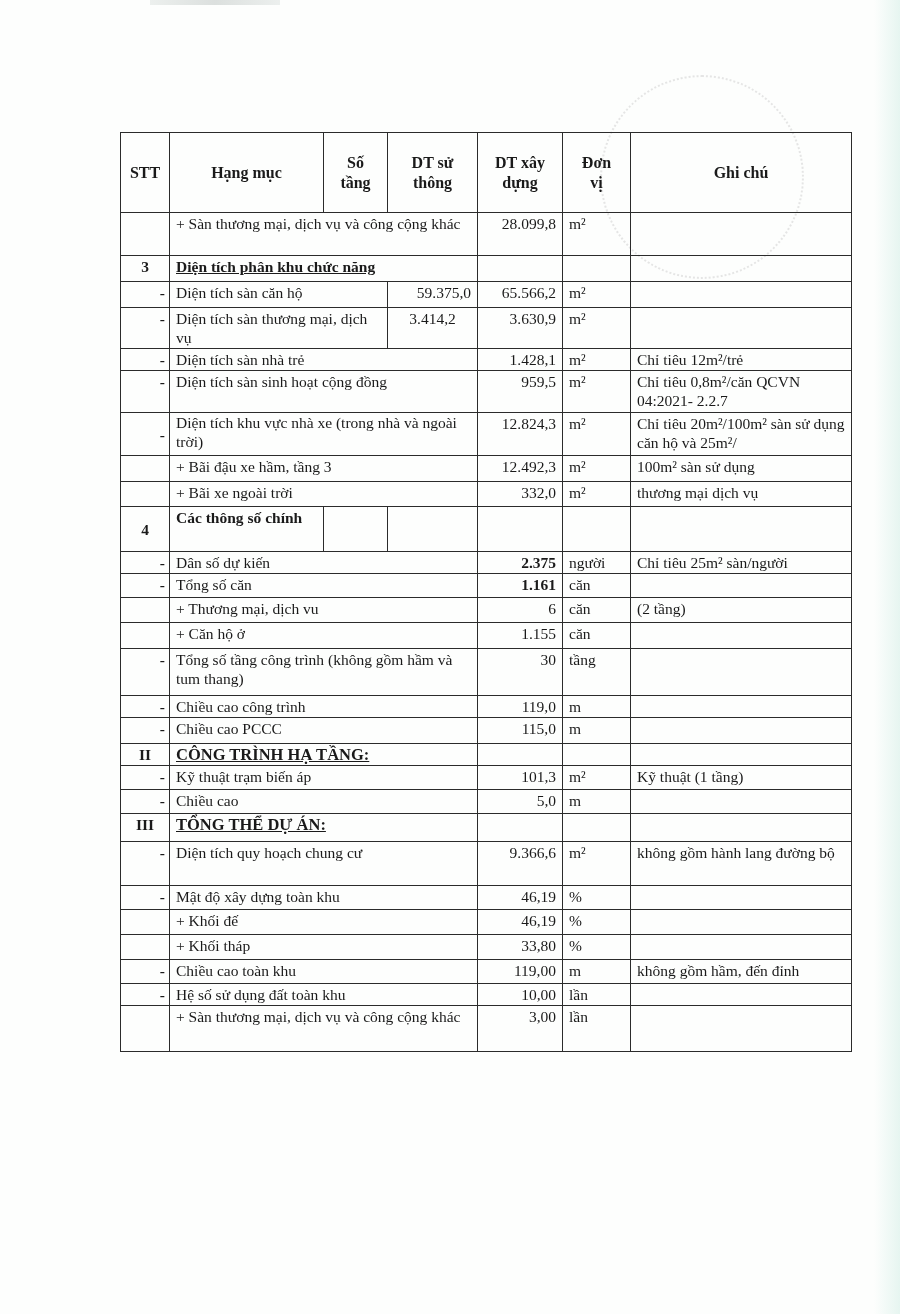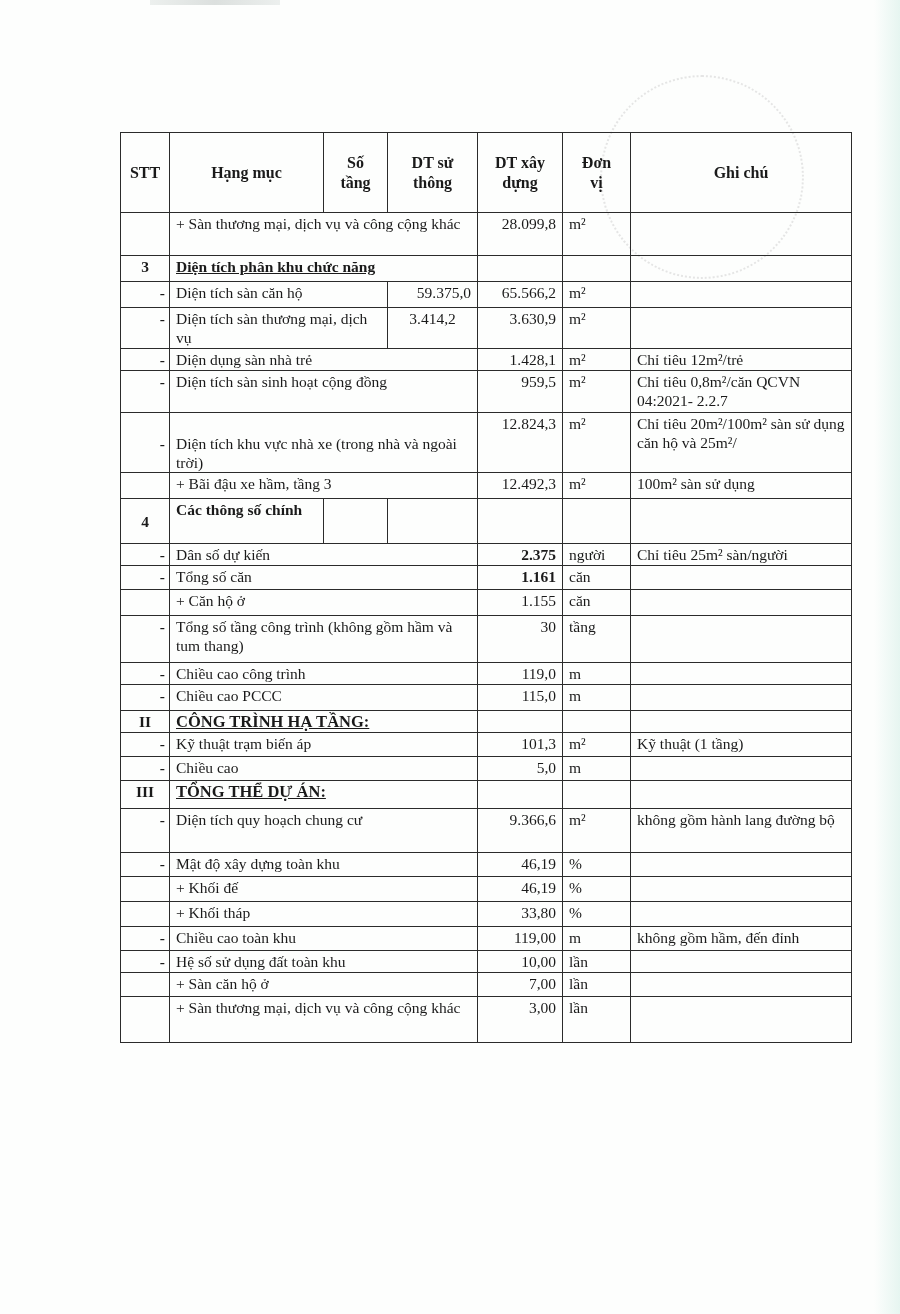--- a/index.html
+++ b/index.html
@@ -118,50 +118,57 @@
       <td class="c-stt dash">-</td>
       <td colspan="2">Diện tích sàn thương mại, dịch vụ</td>
       <td class="c-num center">3.414,2</td>
       <td class="c-num">3.630,9</td>
       <td class="c-unit">m²</td>
       <td></td>
     </tr>
 
     <tr style="height:22px">
       <td class="c-stt dash">-</td>
-      <td colspan="3">Diện dụng sàn nhà trẻ</td>
+      <td colspan="3">Diện tích sàn nhà trẻ</td>
       <td class="c-num">1.428,1</td>
       <td class="c-unit">m²</td>
       <td>Chỉ tiêu 12m²/trẻ</td>
     </tr>
 
     <tr style="height:42px">
       <td class="c-stt dash">-</td>
       <td colspan="3">Diện tích sàn sinh hoạt cộng đồng</td>
       <td class="c-num">959,5</td>
       <td class="c-unit">m²</td>
       <td>Chỉ tiêu 0,8m²/căn QCVN 04:2021- 2.2.7</td>
     </tr>
 
     <tr style="height:43px">
       <td class="c-stt dash" style="vertical-align:middle">-</td>
-      <td colspan="3" style="padding-top:21px">Diện tích khu vực nhà xe (trong nhà và ngoài trời)</td>
+      <td colspan="3" style="padding-top:0">Diện tích khu vực nhà xe (trong nhà và ngoài trời)</td>
       <td class="c-num">12.824,3</td>
       <td class="c-unit">m²</td>
       <td>Chỉ tiêu 20m²/100m² sàn sử dụng căn hộ và 25m²/</td>
     </tr>
 
     <tr style="height:26px">
       <td class="c-stt"></td>
       <td colspan="3">+ Bãi đậu xe hầm, tầng 3</td>
       <td class="c-num">12.492,3</td>
       <td class="c-unit">m²</td>
       <td>100m² sàn sử dụng</td>
     </tr>
 
+    <tr style="height:25px">
+      <td class="c-stt"></td>
+      <td colspan="3">+ Bãi xe ngoài trời</td>
+      <td class="c-num">332,0</td>
+      <td class="c-unit">m²</td>
+      <td>thương mại dịch vụ</td>
+    </tr>
 
     <tr style="height:45px">
       <td class="c-stt num" style="vertical-align:middle">4</td>
       <td class="c-bold">Các thông số chính</td>
       <td></td>
       <td></td>
       <td></td>
       <td></td>
       <td></td>
     </tr>
@@ -175,20 +182,27 @@
     </tr>
 
     <tr style="height:24px">
       <td class="c-stt dash">-</td>
       <td colspan="3">Tổng số căn</td>
       <td class="c-num c-bold">1.161</td>
       <td class="c-unit">căn</td>
       <td></td>
     </tr>
 
+    <tr style="height:25px">
+      <td class="c-stt"></td>
+      <td colspan="3">+ Thương mại, dịch vu</td>
+      <td class="c-num">6</td>
+      <td class="c-unit">căn</td>
+      <td>(2 tầng)</td>
+    </tr>
 
     <tr style="height:26px">
       <td class="c-stt"></td>
       <td colspan="3">+ Căn hộ ở</td>
       <td class="c-num">1.155</td>
       <td class="c-unit">căn</td>
       <td></td>
     </tr>
 
     <tr style="height:47px">
@@ -288,27 +302,20 @@
     </tr>
 
     <tr style="height:22px">
       <td class="c-stt dash">-</td>
       <td colspan="3">Hệ số sử dụng đất toàn khu</td>
       <td class="c-num">10,00</td>
       <td class="c-unit">lần</td>
       <td></td>
     </tr>
 
-    <tr style="height:24px">
-      <td class="c-stt"></td>
-      <td colspan="3">+ Sàn căn hộ ở</td>
-      <td class="c-num">7,00</td>
-      <td class="c-unit">lần</td>
-      <td></td>
-    </tr>
 
     <tr style="height:46px">
       <td class="c-stt"></td>
       <td colspan="3">+ Sàn thương mại, dịch vụ và công cộng khác</td>
       <td class="c-num">3,00</td>
       <td class="c-unit">lần</td>
       <td></td>
     </tr>
   </tbody>
 </table>

